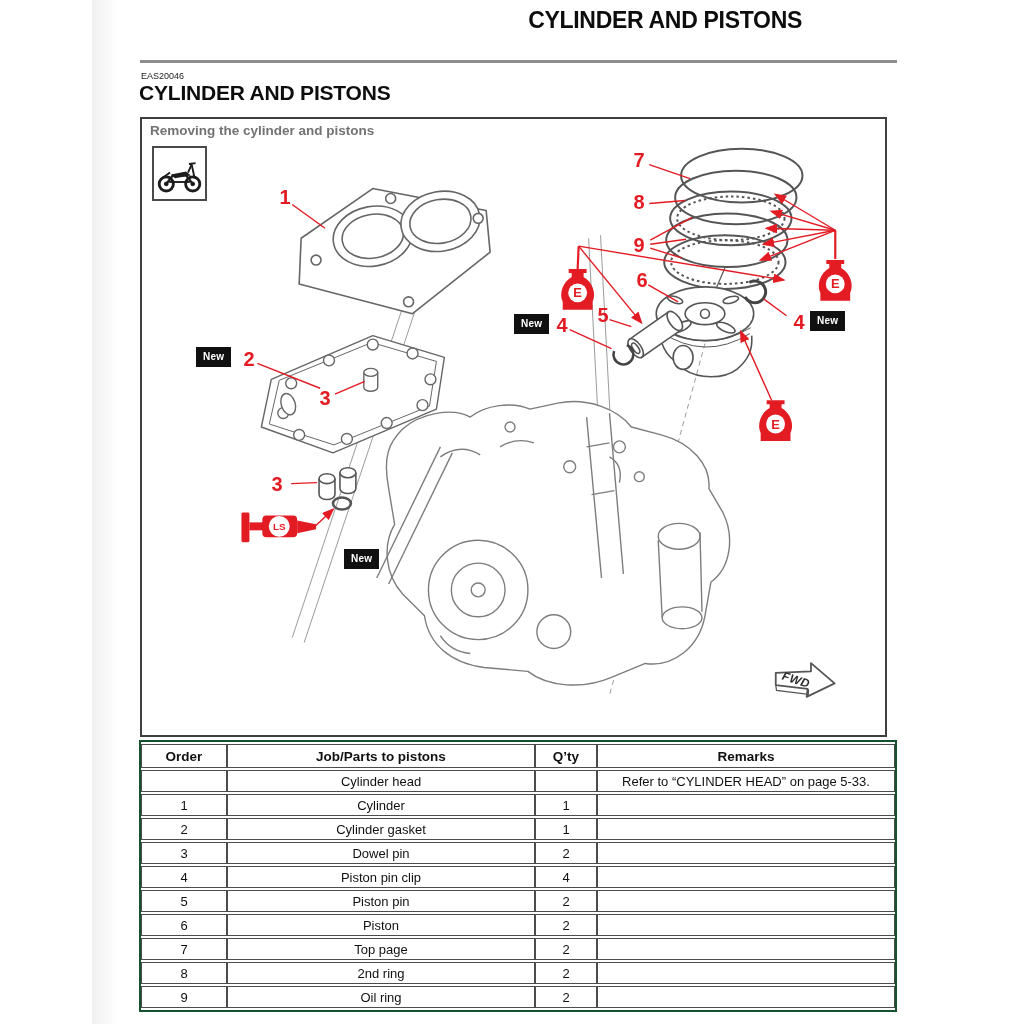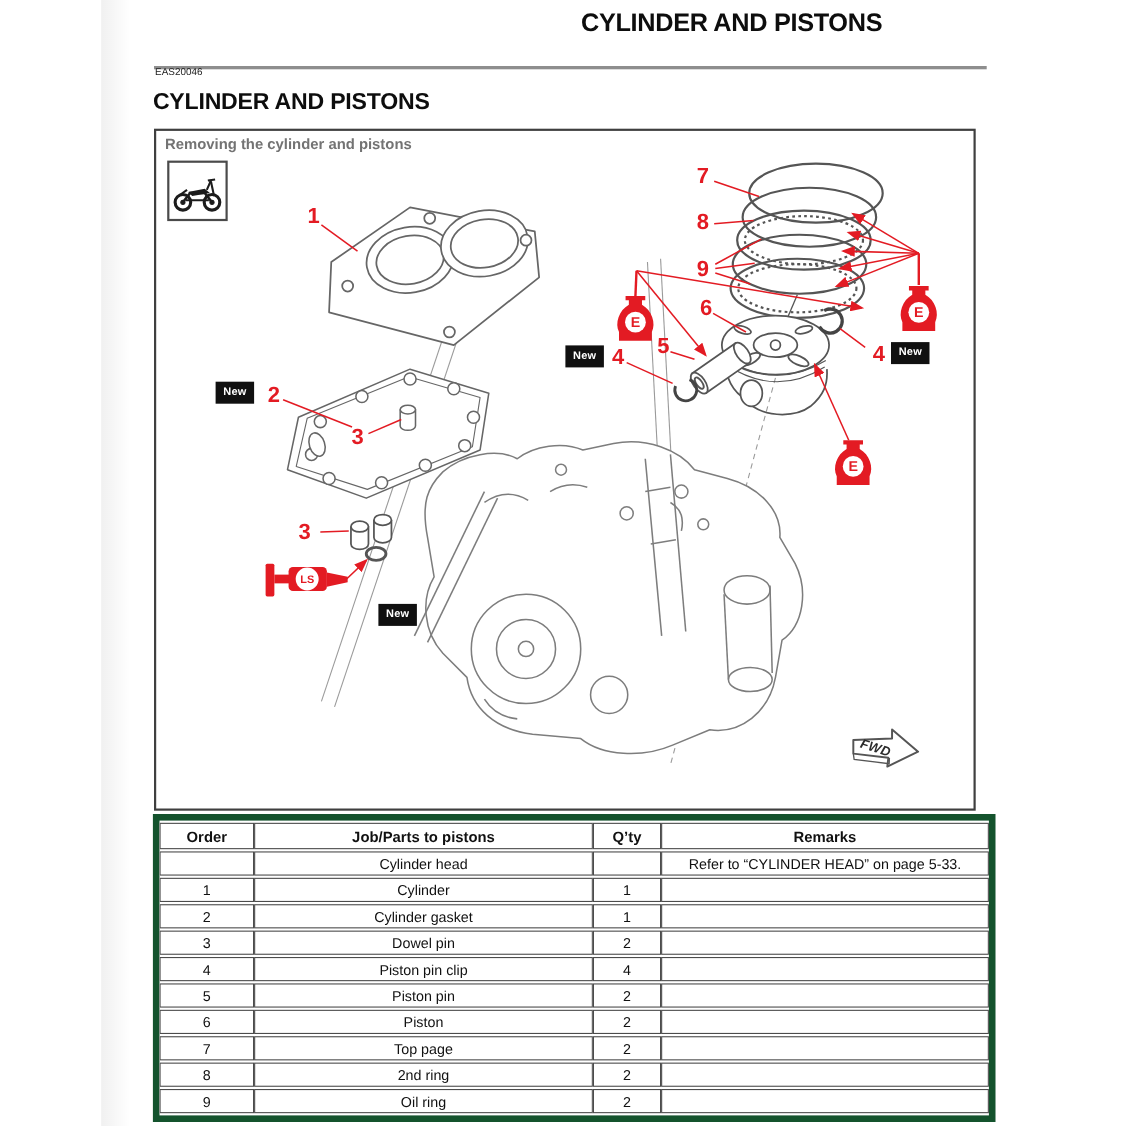--- a/index.html
+++ b/index.html
@@ -3,38 +3,38 @@
 <meta charset="utf-8">
 <style>
   html,body{margin:0;padding:0;background:#fff;}
   .page{position:relative;width:940px;height:1024px;background:#ffffff;
         font-family:"Liberation Sans", sans-serif;color:#111;overflow:hidden;}
   .scan-shade-left{position:absolute;left:92px;top:0;width:26px;height:1024px;
         background:linear-gradient(90deg,rgba(0,0,0,0.06),rgba(0,0,0,0));pointer-events:none;}
   .hdr-title{position:absolute;top:7px;right:138px;font-size:23px;font-weight:bold;
         letter-spacing:-0.3px;color:#0d0d0d;}
   .hdr-rule{position:absolute;left:140px;top:60px;width:757px;height:3px;background:#8e8e8e;}
-  .eas-code{position:absolute;left:141px;top:60px;font-size:9px;color:#222;}
+  .eas-code{position:absolute;left:141px;top:71px;font-size:9px;color:#222;}
   .section-title{position:absolute;left:139px;top:81px;font-size:21px;font-weight:bold;
         letter-spacing:-0.2px;color:#0d0d0d;}
   .panel{position:absolute;left:140px;top:117px;width:747px;height:620px;
         border:2px solid #3f3f3f;box-sizing:border-box;background:#fff;}
   .caption{position:absolute;left:8px;top:4px;font-size:13.5px;font-weight:bold;color:#737373;}
   .moto-box{position:absolute;left:10px;top:27px;width:55px;height:55px;
         border:2px solid #4a4a4a;box-sizing:border-box;background:#fff;}
   .dsvg{position:absolute;left:0;top:0;width:100%;height:100%;}
   .num{position:absolute;transform:translate(-50%,-50%);color:#e31b23;font-weight:bold;
         font-size:20px;line-height:1;}
   .newlab{position:absolute;background:#101010;color:#fff;font-weight:bold;font-size:10px;
         line-height:20px;padding:0 7px;letter-spacing:0.2px;}
   .etext{font:bold 13px "Liberation Sans", sans-serif;fill:#e31b23;text-anchor:middle;}
   .lstext{font:bold 10px "Liberation Sans", sans-serif;fill:#e31b23;text-anchor:middle;}
   .fwdtext{font:bold italic 12px "Liberation Sans", sans-serif;fill:#2c2c2c;letter-spacing:0.5px;}
   .parts-table{position:absolute;left:139px;top:740px;width:758px;border-collapse:separate;
-        border-spacing:0 2px;border:6px solid #14532d;table-layout:fixed;background:#fff;}
+        border-spacing:0 2px;border:2px solid #14532d;table-layout:fixed;background:#fff;}
   .parts-table td,.parts-table th{border:1px solid #4c4c4c;font-size:13px;height:20px;
         padding:0 4px;background:#fff;overflow:hidden;white-space:nowrap;}
   .parts-table th{font-size:13.5px;font-weight:bold;text-align:center;height:22px;}
   .cell-c{text-align:center;}
   .cell-l{text-align:center;padding-left:8px;}
 </style>
 </head>
 <body>
 
 <div class="page">

